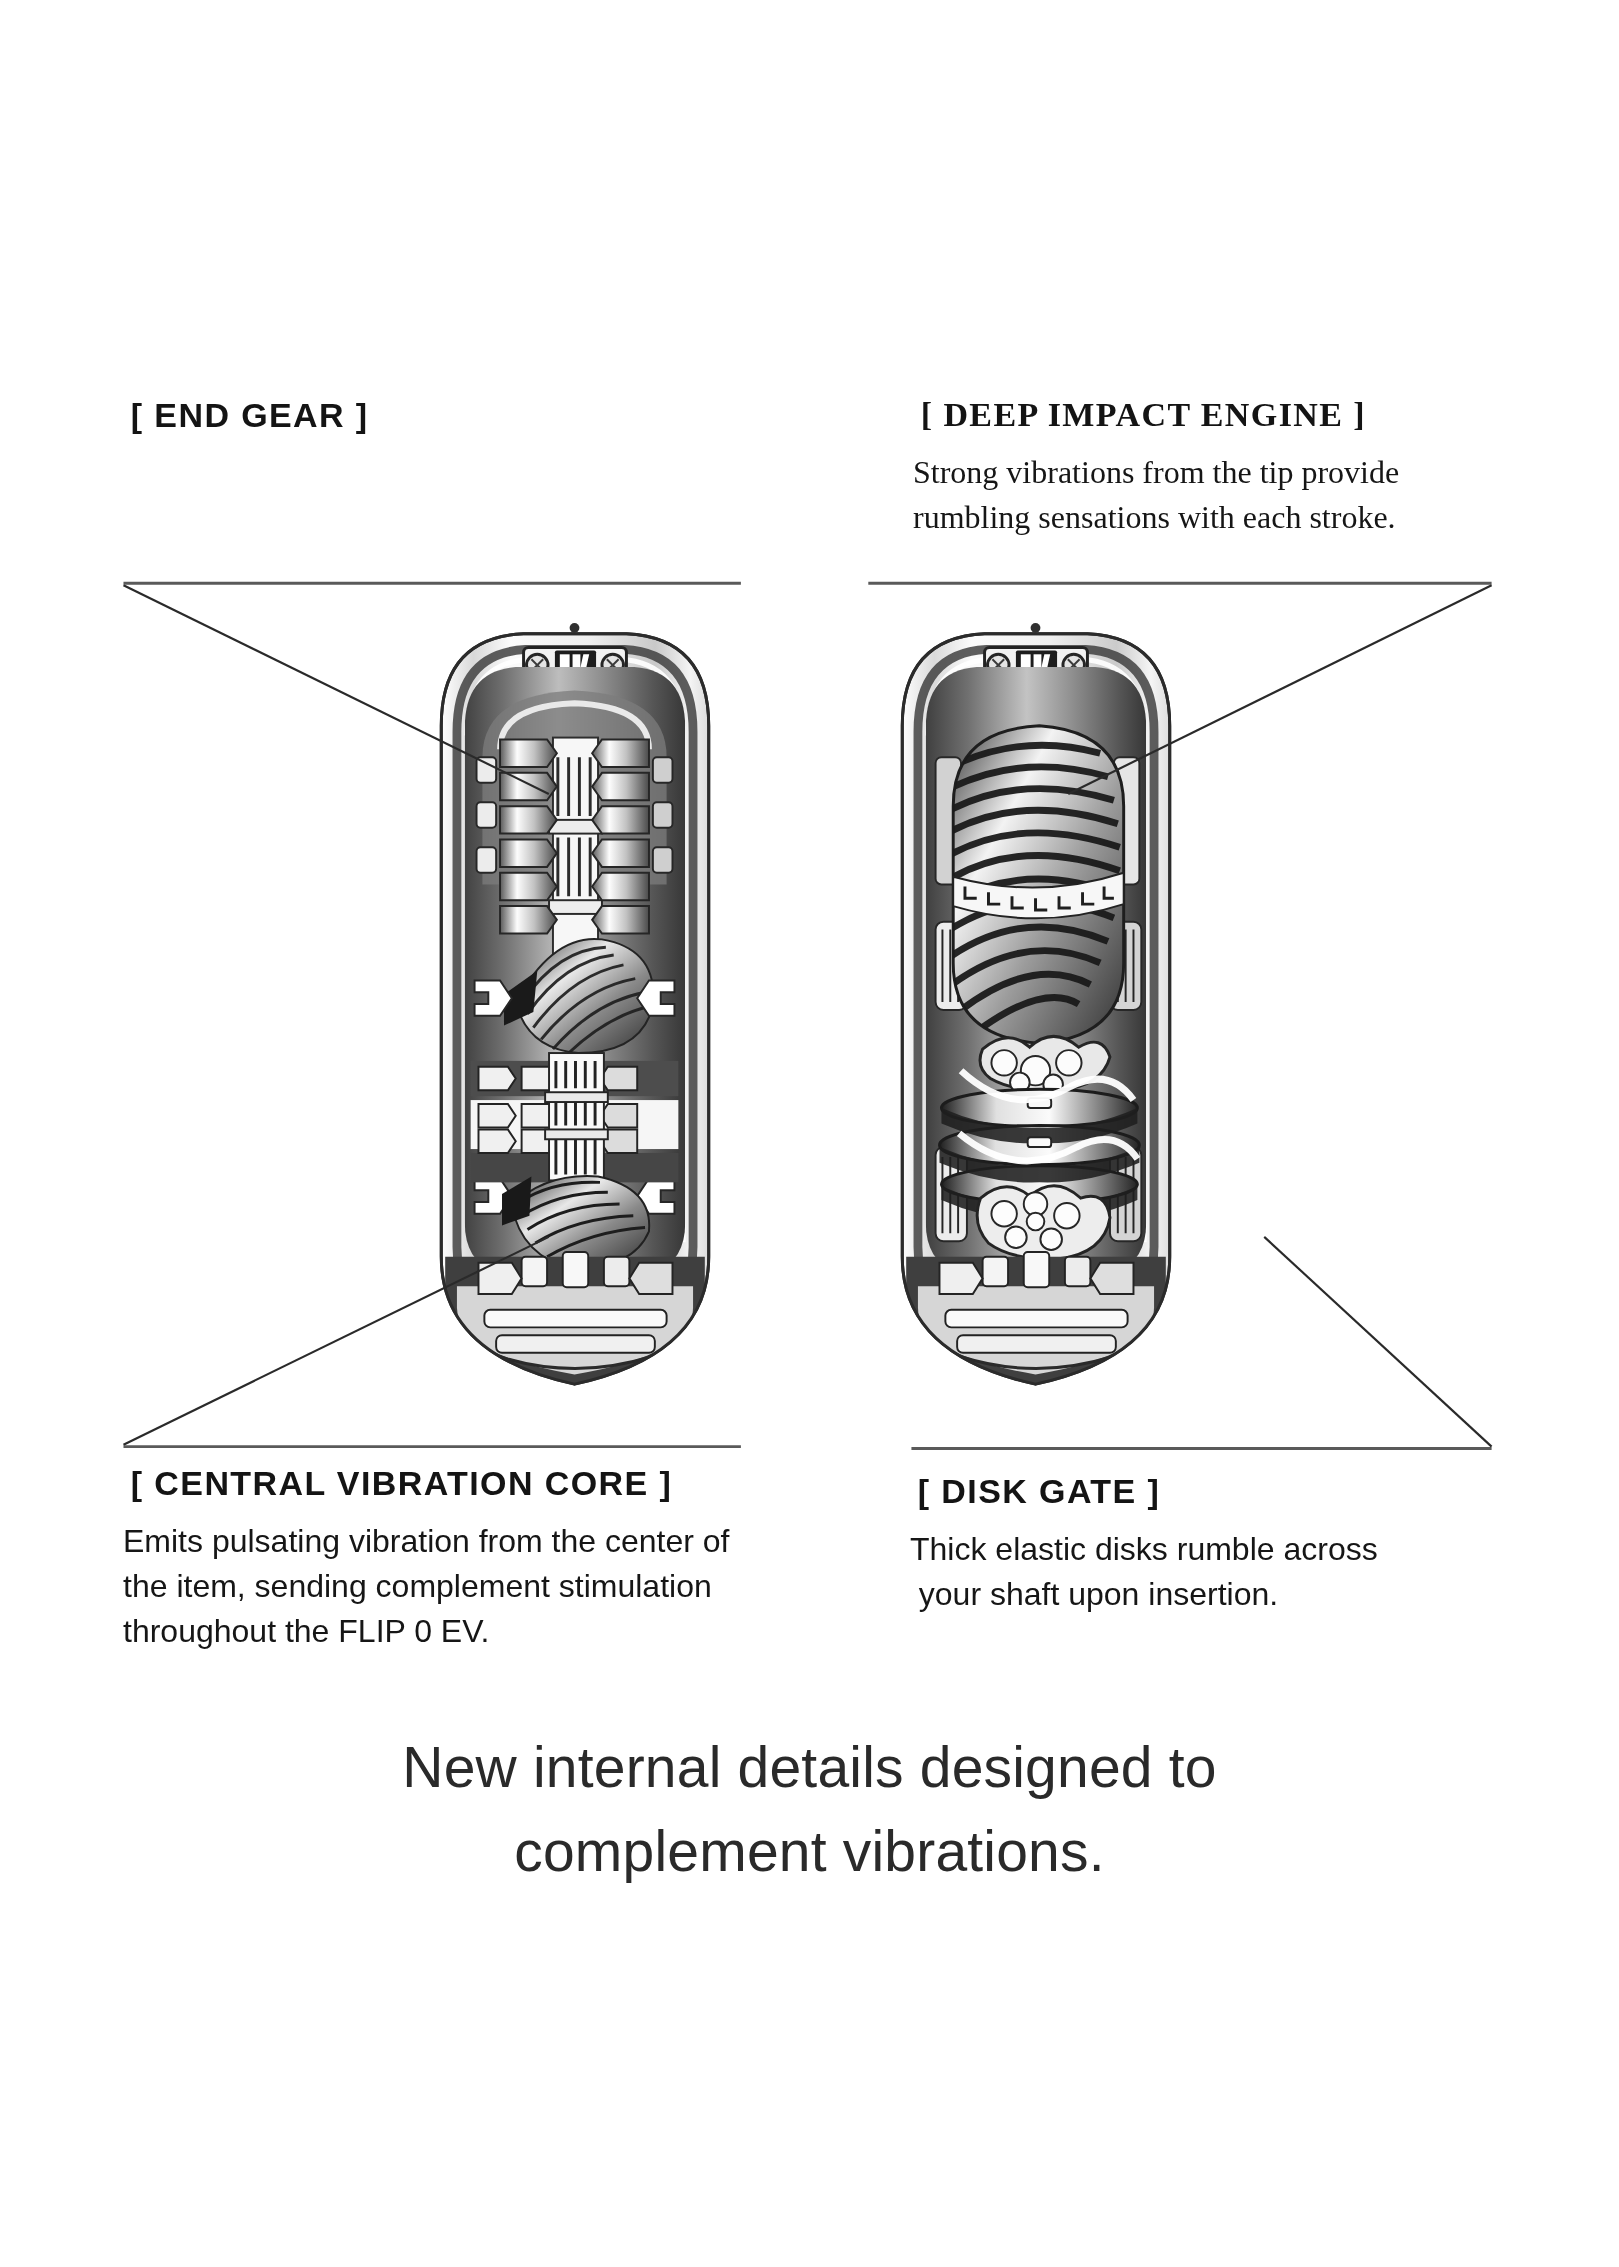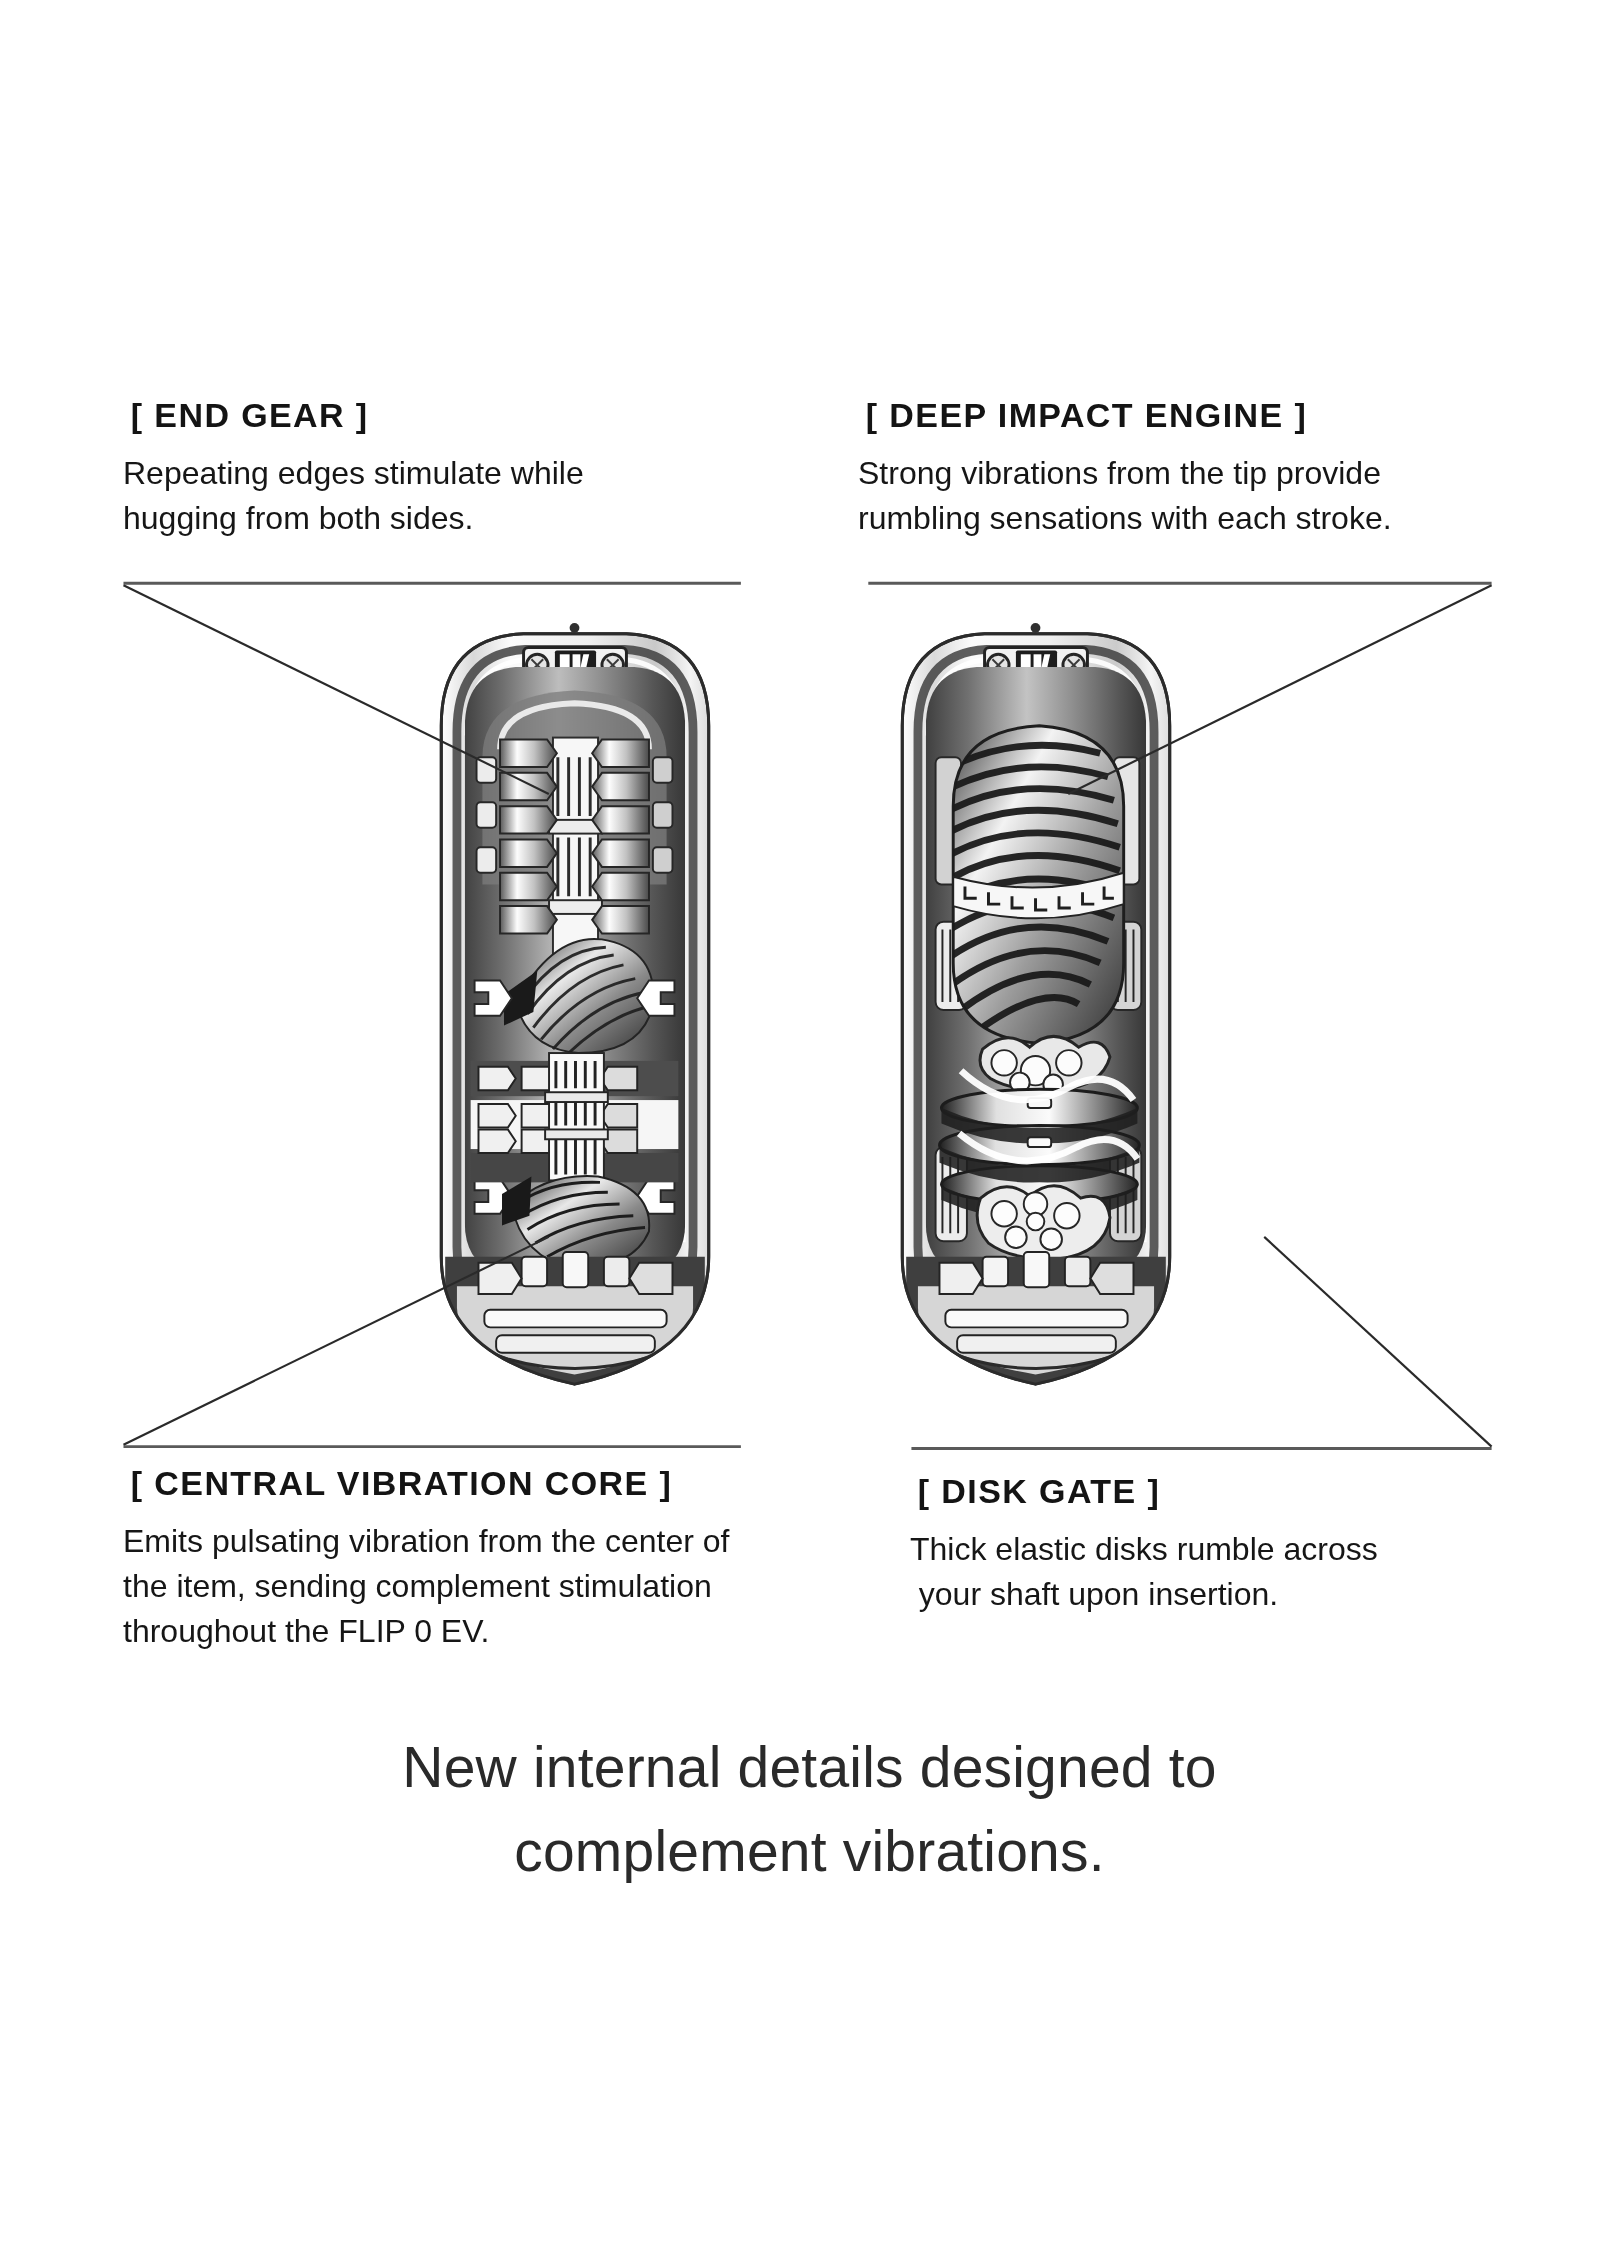--- a/index.html
+++ b/index.html
@@ -45,21 +45,21 @@
   .callout-body .ln {
     display: block;
   }
   .callout-body .ln.indent {
     padding-left: 8.8px;
   }
 
   
   #cal-end-gear   { left: 123px; top: 396px; }
   
-  #cal-deep-impact{ left: 858px; top: 396px; }
+  #cal-deep-impact{ left: 913px; top: 396px; font-family: Liberation Serif, serif; }
   
   #cal-central    { left: 123px; top: 1464px; }
   
   #cal-disk-gate  { left: 910px; top: 1464px; margin-top: 8px; }
 
   
   #leaders {
     position: absolute;
     left: 0; top: 0;
     width: 1619px;
@@ -92,24 +92,20 @@
   }
   .tagline .ln { display: block; }
 </style>
 </head>
 <body>
 
 <div class="page">
 
   <div class="callout" id="cal-end-gear">
     <div class="callout-title">[ END GEAR ]</div>
-    <div class="callout-body">
-      <span class="ln">Repeating edges stimulate while</span>
-      <span class="ln">hugging from both sides.</span>
-    </div>
   </div>
 
   <div class="callout" id="cal-deep-impact">
     <div class="callout-title">[ DEEP IMPACT ENGINE ]</div>
     <div class="callout-body">
       <span class="ln">Strong vibrations from the tip provide</span>
       <span class="ln">rumbling sensations with each stroke.</span>
     </div>
   </div>
 

